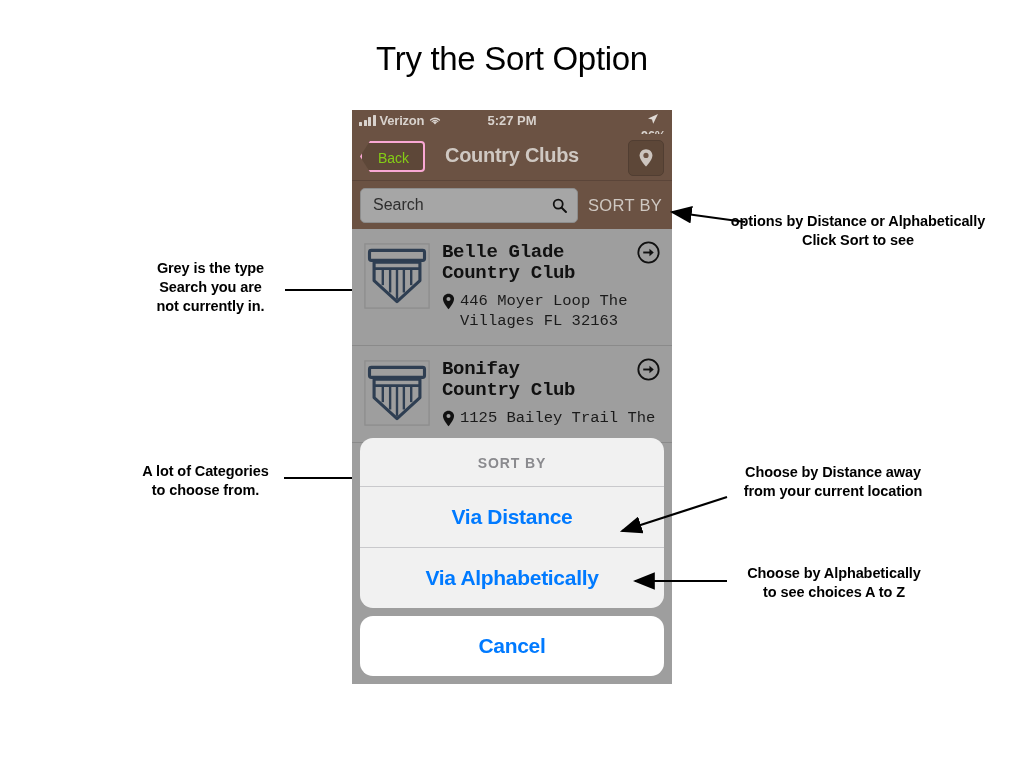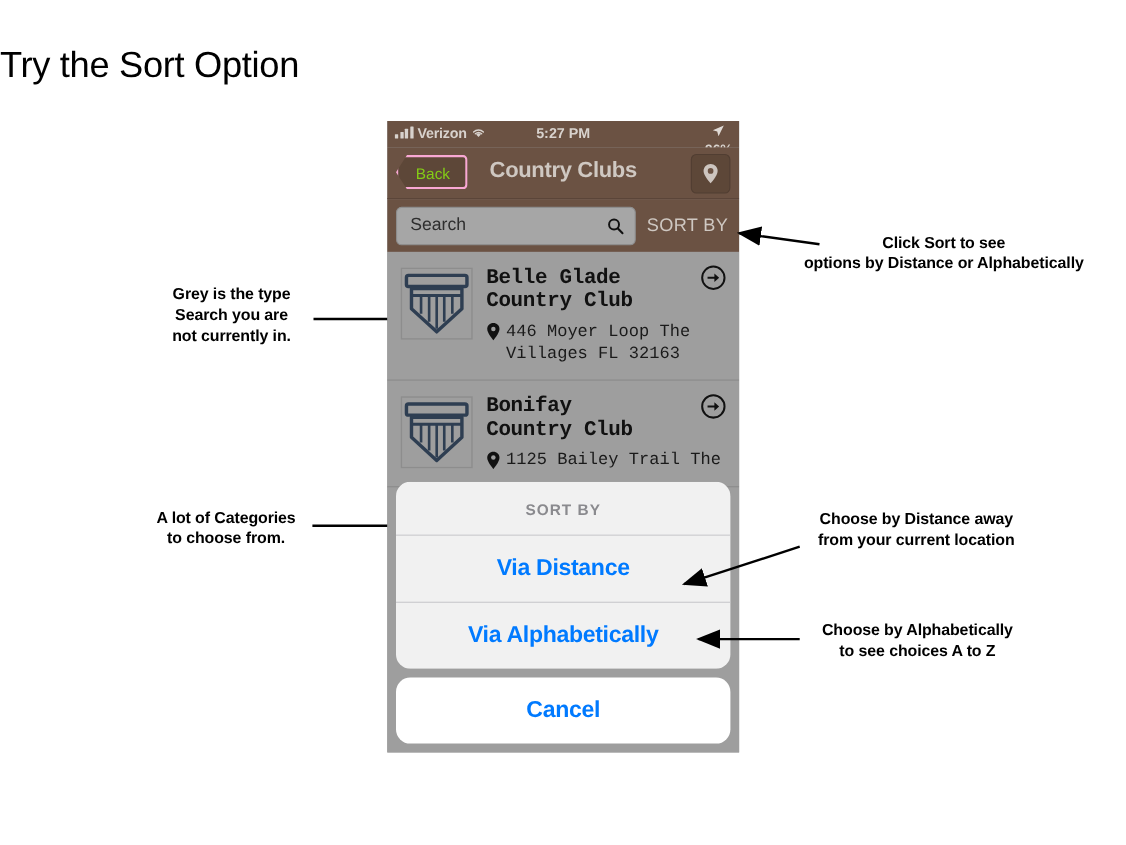--- a/index.html
+++ b/index.html
@@ -14,21 +14,21 @@
     overflow: hidden;
     position: relative;
   }
 
   
   .page-title {
     position: absolute;
     left: 0;
     top: 40px;
     width: 1024px;
-    text-align: left;
+    text-align: center;
     font-size: 33px;
     font-weight: 400;
     color: #000000;
     letter-spacing: -0.3px;
   }
 
   
   .phone {
     position: absolute;
     left: 352px;
@@ -459,22 +459,22 @@
   <div>Search you are</div>
   <div>not currently in.</div>
 </div>
 
 <div class="anno anno-left" style="left:118px; top:462px; width:175px;">
   <div>A lot of Categories</div>
   <div>to choose from.</div>
 </div>
 
 <div class="anno anno-right" style="left:693px; top:212px; width:330px;">
+  <div>options by Distance or Alphabetically</div>
   <div>Click Sort to see</div>
-  <div>options by Distance or Alphabetically</div>
 </div>
 
 <div class="anno anno-right" style="left:718px; top:463px; width:230px;">
   <div>Choose by Distance away</div>
   <div>from your current location</div>
 </div>
 
 <div class="anno anno-right" style="left:723px; top:564px; width:222px;">
   <div>Choose by Alphabetically</div>
   <div>to see choices A to Z</div>

